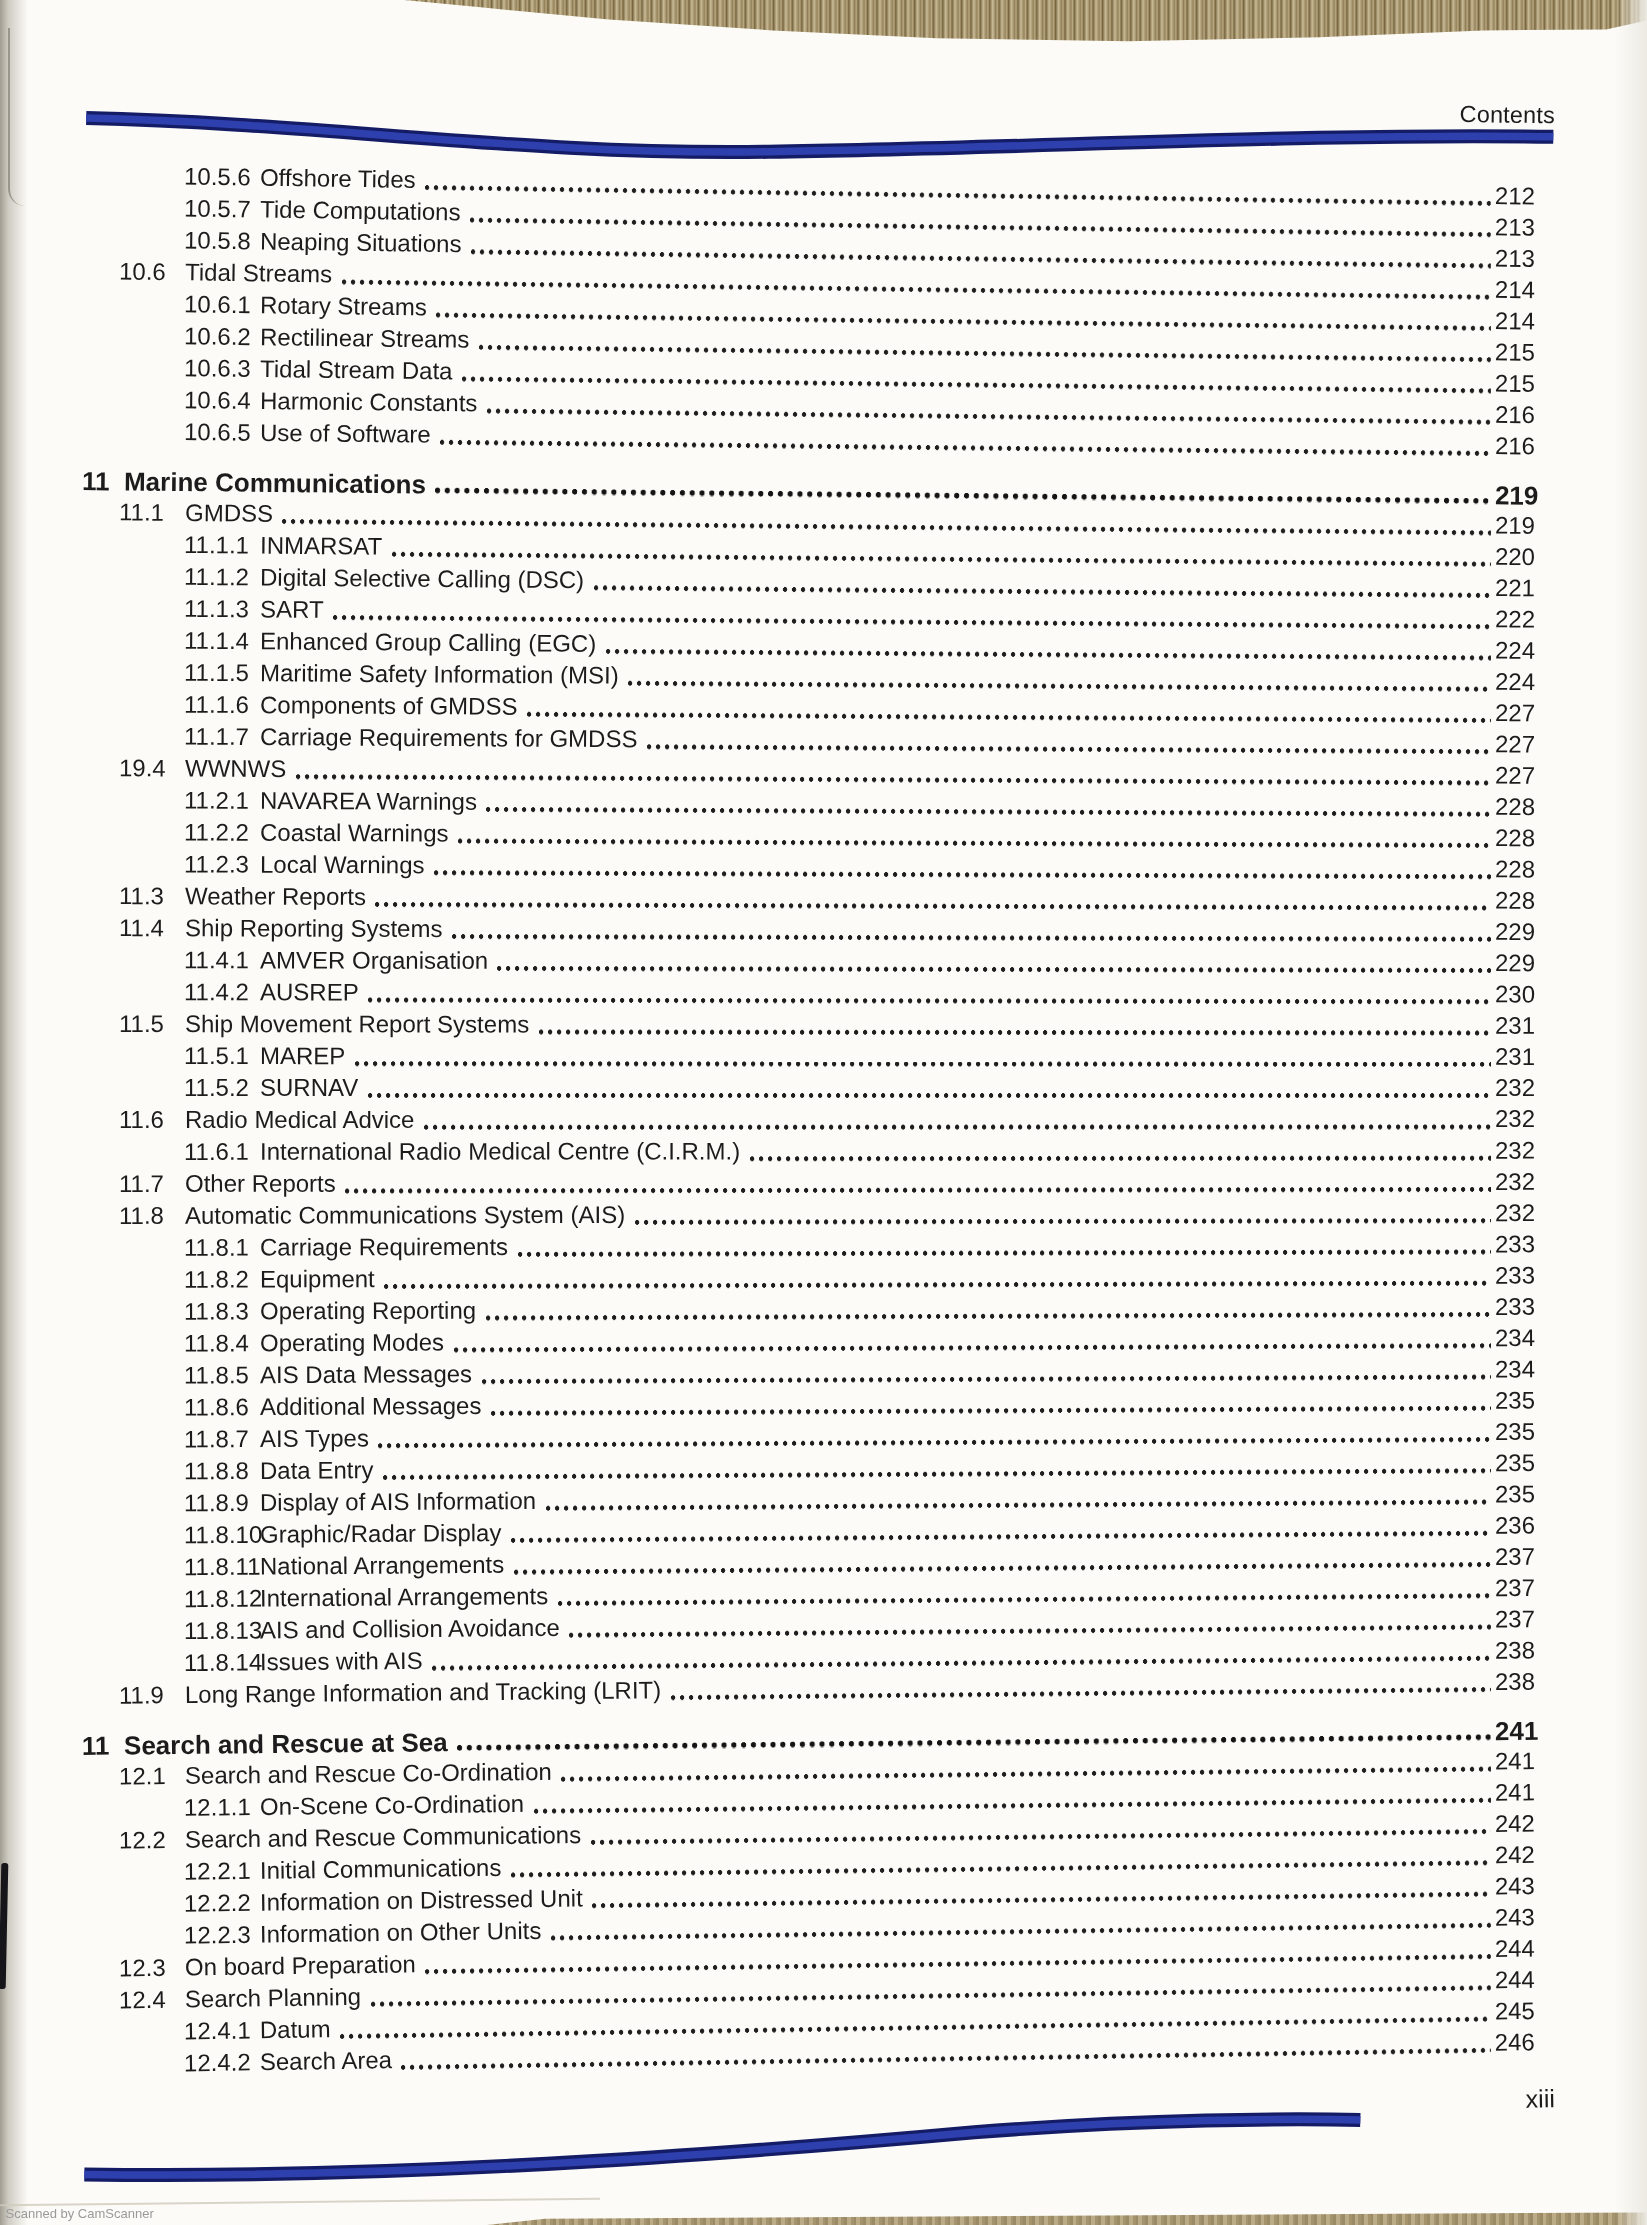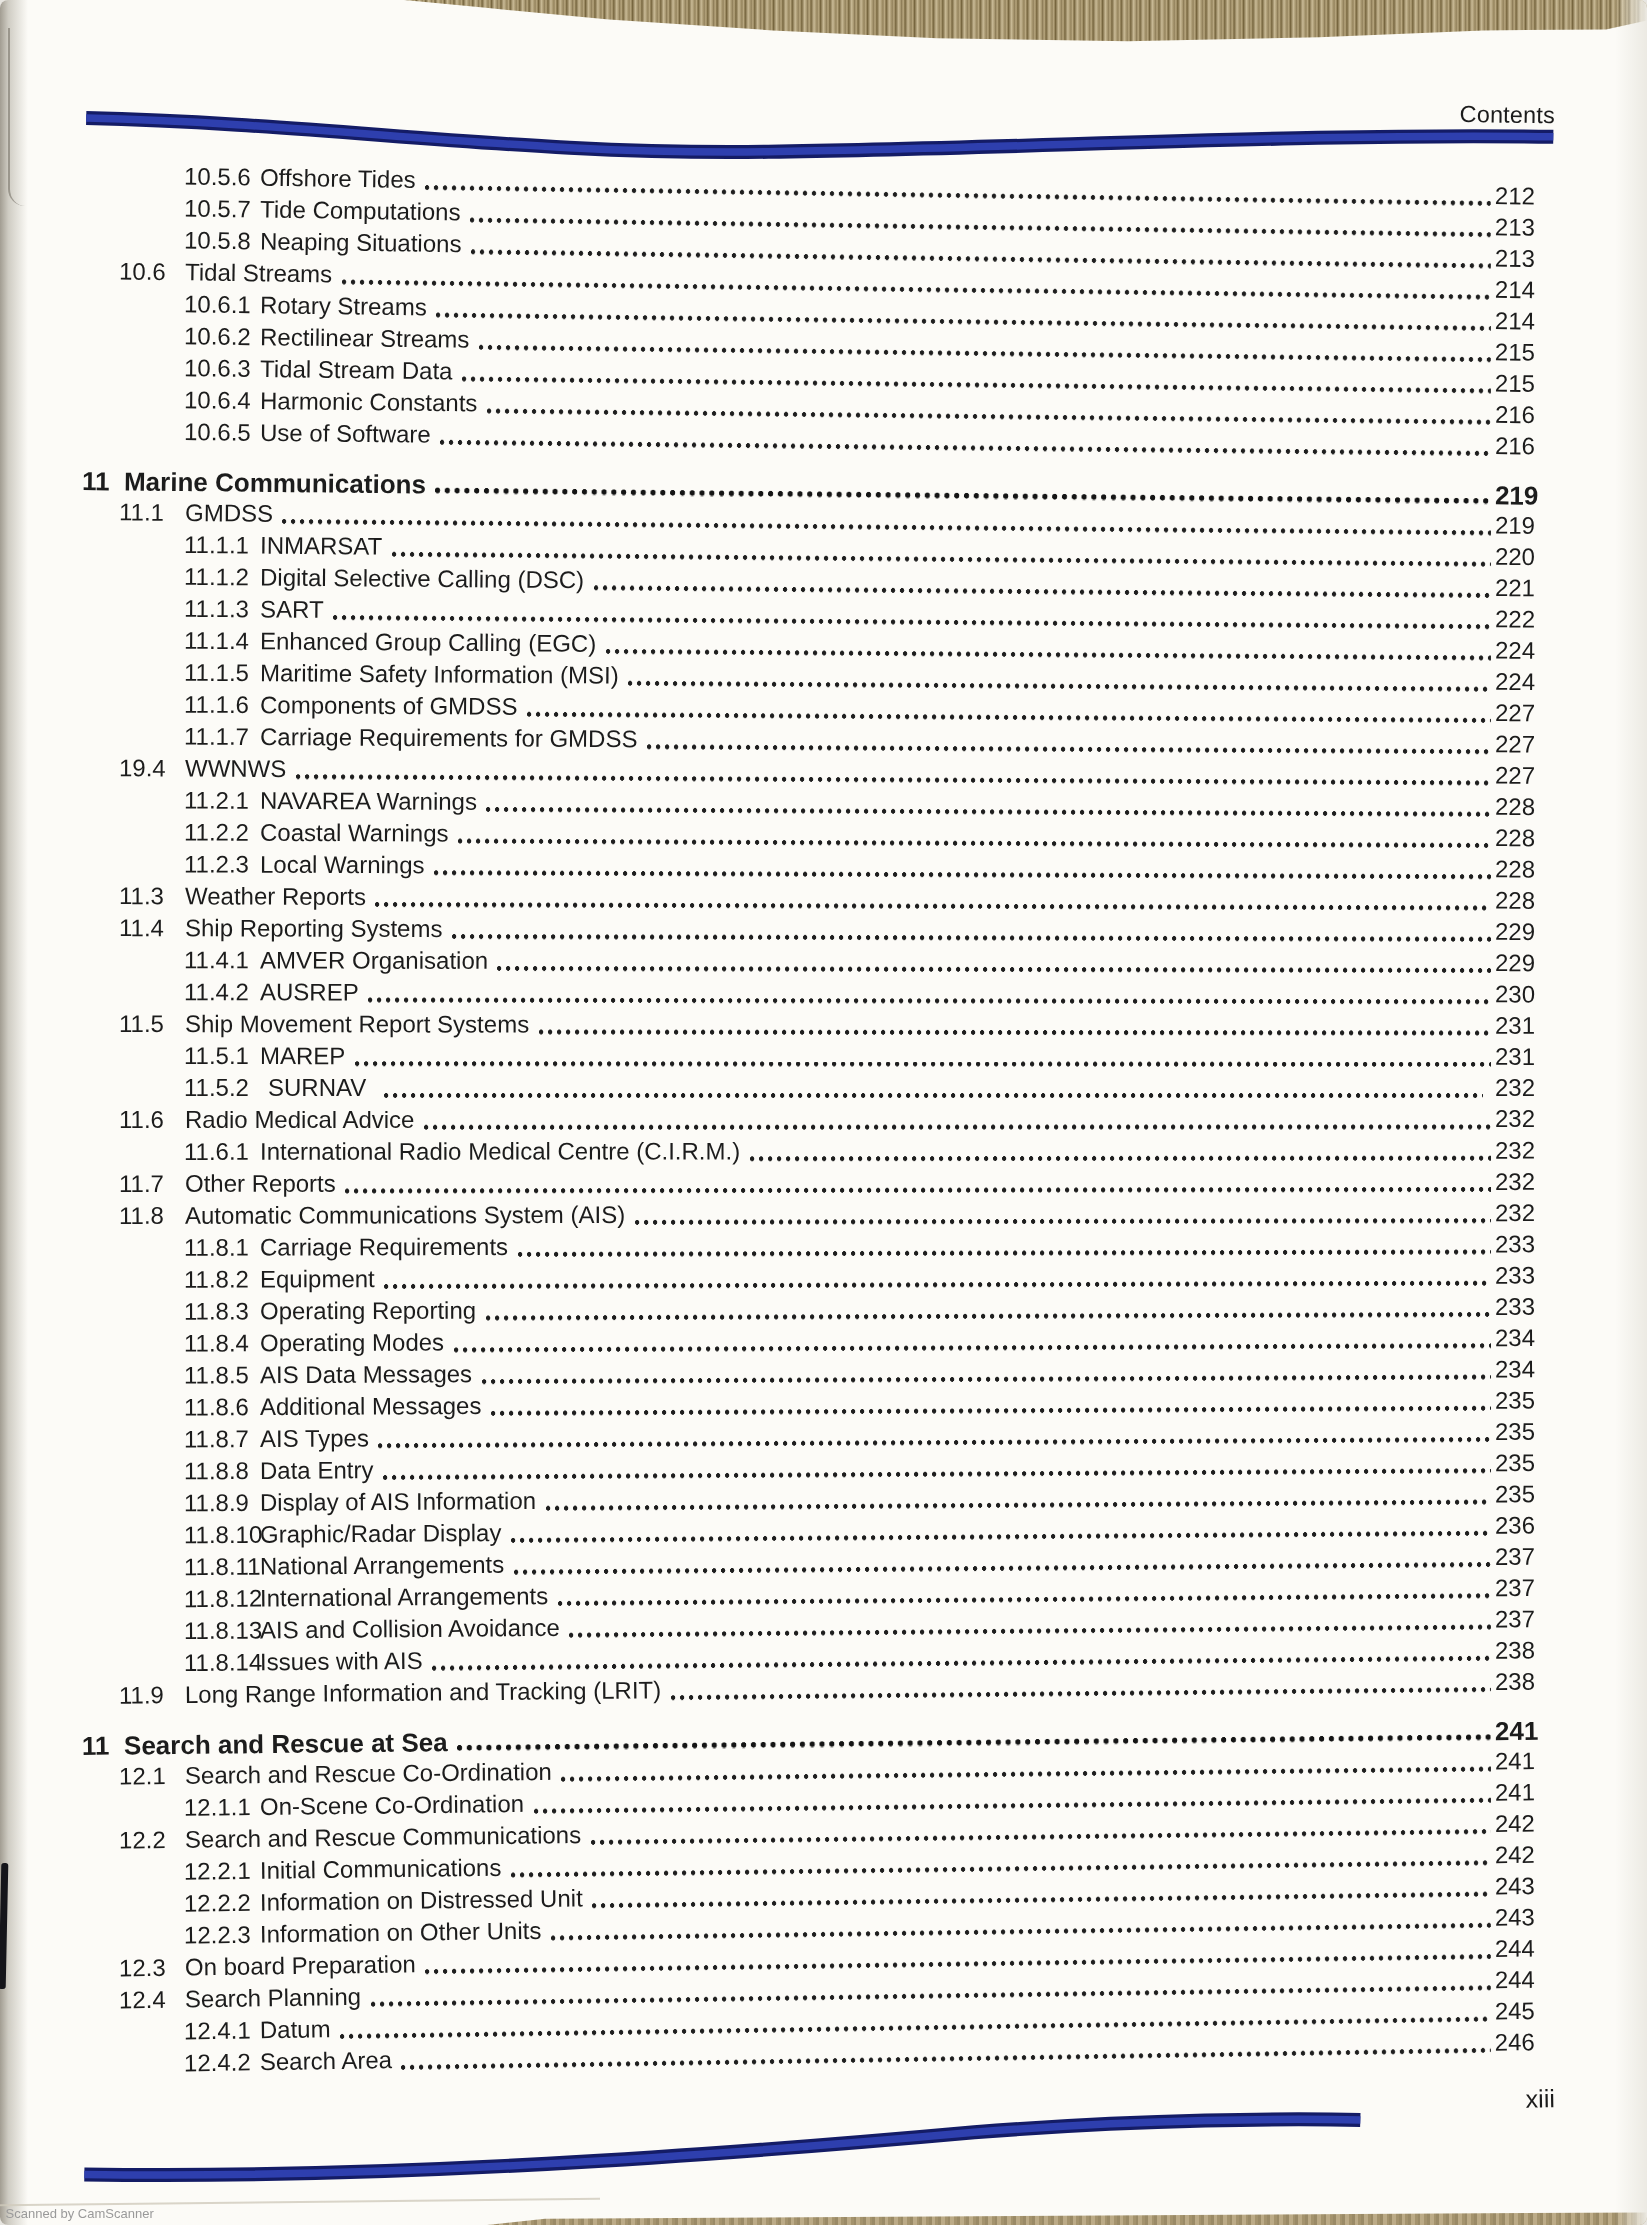--- a/index.html
+++ b/index.html
@@ -3,21 +3,20 @@
 <meta charset="utf-8">
 <style>
   html,body{margin:0;padding:0;background:#e8e6e1;}
   .canvas{
     position:relative;
     width:1647px;height:2225px;
     background:#fcfbf7;
     overflow:hidden;
     font-family:"Liberation Sans", sans-serif;
     color:#1c1c1c;
-    border-radius:8px;
   }
   
   .edge-left{position:absolute;left:0;top:0;bottom:0;width:28px;
     background:linear-gradient(90deg,#a29d92 0%,#cfccc3 30%,rgba(255,255,255,0) 100%);}
   .edge-left-curve{position:absolute;left:7.5px;top:28px;width:15px;height:178px;
     border-left:2.8px solid #6f6a60;border-radius:0 0 0 56px;opacity:.55;}
   .edge-right{position:absolute;right:0;top:0;bottom:0;width:32px;
     background:linear-gradient(270deg,#eceae3 0%,rgba(255,255,255,0) 100%);}
   
   .wood-top{position:absolute;left:281px;right:0;top:0;height:49px;
@@ -242,21 +241,21 @@
     <span class="title">Ship Movement Report Systems</span>
     <span class="leader"></span>
     <span class="pg">231</span>
   </div>
       <div class="row lv3" style="transform: rotate(0.035deg);">
     <span class="num">11.5.1</span>
     <span class="title">MAREP</span>
     <span class="leader"></span>
     <span class="pg">231</span>
   </div>
-      <div class="row lv3" style="transform: rotate(0.005deg); gap: 8px;">
+      <div class="row lv3" style="transform: rotate(0.005deg);">
     <span class="num">11.5.2</span>
     <span class="title">SURNAV</span>
     <span class="leader"></span>
     <span class="pg">232</span>
   </div>
       <div class="row lv2" style="transform: rotate(-0.025deg);">
     <span class="num">11.6</span>
     <span class="title">Radio Medical Advice</span>
     <span class="leader"></span>
     <span class="pg">232</span>

